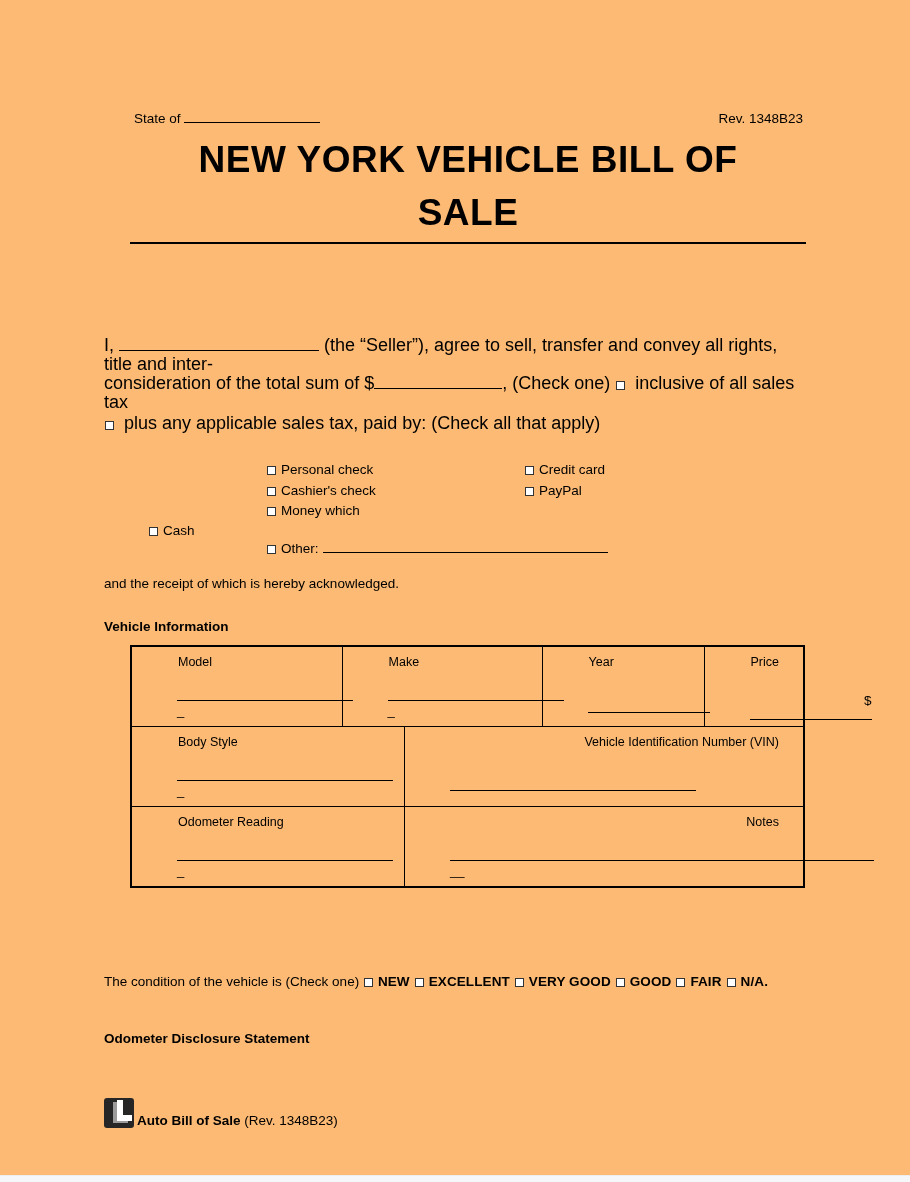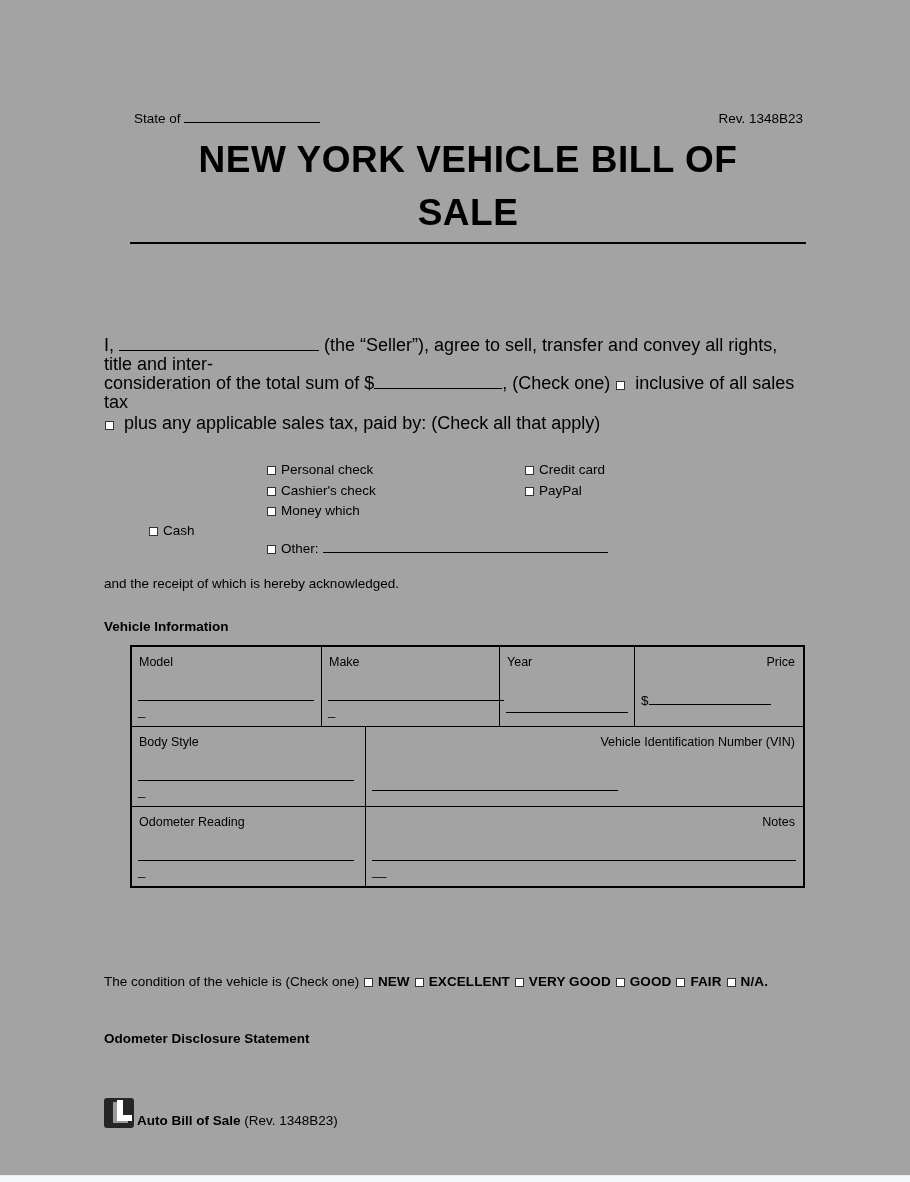--- a/index.html
+++ b/index.html
@@ -1,20 +1,20 @@
 <!DOCTYPE html>
 <html lang="en"><head>
 <meta charset="utf-8">
 <style>
   * { box-sizing: border-box; margin: 0; padding: 0; }
   html, body { background: #ffffff; }
   body { width: 910px; height: 1182px; position: relative; overflow: hidden;
          font-family: "Liberation Sans", sans-serif; color: #000; }
 
-  #page { position: absolute; inset: 0; background: #a3a3a3; }
+  #page { position: absolute; inset: 0; background: #fdba74; }
 
   
   .state-of { position: absolute; left: 134px; top: 111px; font-size: 13.5px; }
   .blank { display: inline-block; height: 11px; border-bottom: 1.5px solid #000; }
   .state-blank { width: 136px; }
   .rev-label { position: absolute; right: 107px; top: 111px; font-size: 13.5px; }
 
   
   .doc-title { position: absolute; left: 130px; top: 133px; width: 676px;
                text-align: center; font-size: 37px; font-weight: bold; line-height: 53px;
@@ -44,22 +44,22 @@
   .other-blank { width: 285px; margin-left: 4px; }
 
   .receipt-line { position: absolute; left: 104px; top: 576px; font-size: 13.5px; }
 
   
   .vi-heading { position: absolute; left: 104px; top: 619px; font-size: 13.5px; font-weight: bold; }
   .vi-table { position: absolute; left: 130px; top: 645px; width: 675px;
               border: 2px solid #000; }
   .vi-row { display: flex; height: 80px; border-bottom: 1px solid #000; }
   .vi-row:last-child { border-bottom: none; height: 79px; }
-  .cell { position: relative; border-right: 1px solid #000; padding: 8px 8px 0 7px;
-          font-size: 12.5px; }
+  .cell { position: relative; border-right: 1px solid #000; padding: 8px 24px 0 7px;
+          font-size: 12.5px; margin-left: 39px; }
   .cell:last-child { border-right: none; text-align: right; }
   .c-model { width: 190px; } .c-make { width: 178px; } .c-year { width: 135px; } .c-price { flex: 1; }
   .c-body  { width: 234px; } .c-color { width: 177px; } .c-vin { flex: 1; }
   .c-odo   { width: 234px; } .c-notes { flex: 1; }
 
   .uline { position: absolute; height: 0; border-bottom: 1.5px solid #000; left: 6px; }
   .u-model, .u-make { top: 53px; width: 176px; }
   .u-year  { top: 65px; width: 122px; }
   .u-body  { top: 53px; width: 216px; }
   .u-color { top: 63px; width: 160px; }

